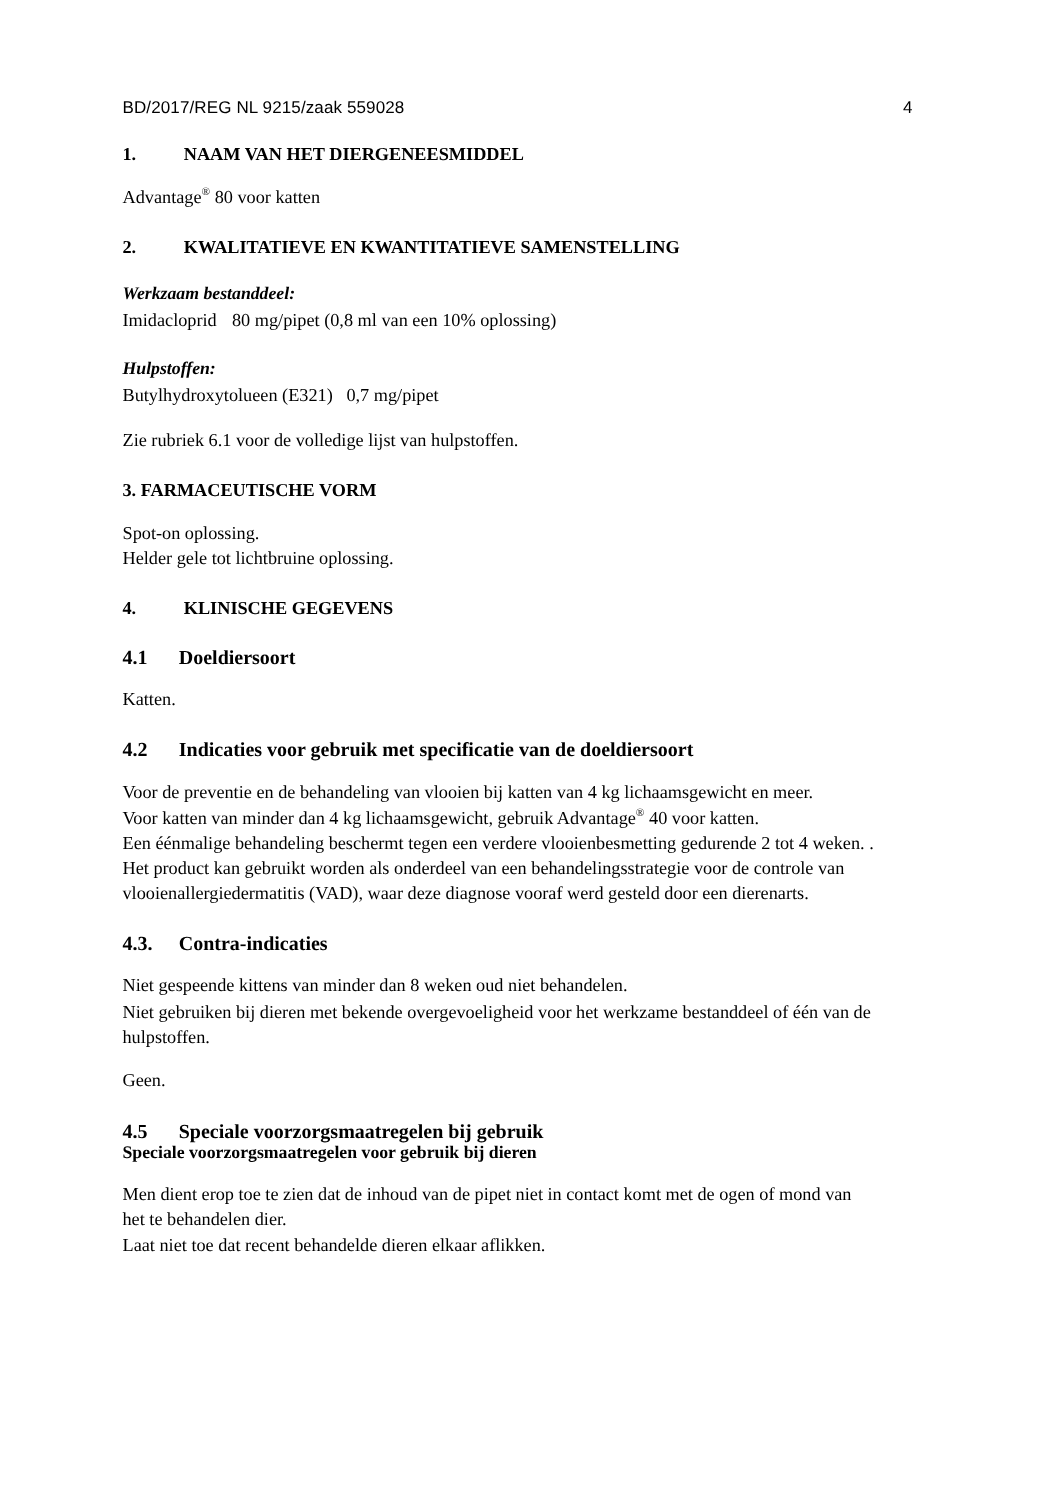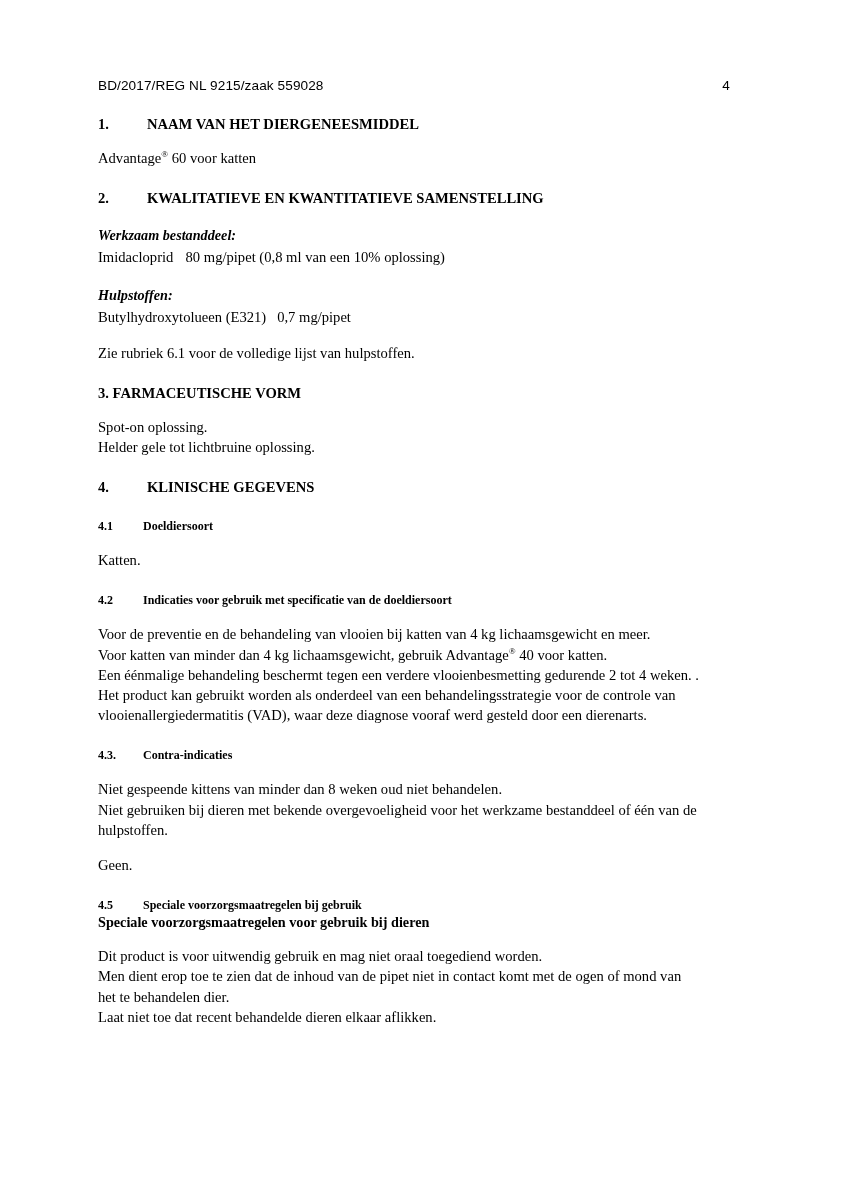--- a/index.html
+++ b/index.html
@@ -75,21 +75,21 @@
 
   
   .h-plain {
     font-weight: bold;
     font-size: 14.6px;
     line-height: 17px;
     margin-top: 22px;
   }
 
   .h-sub {
-    font-size: 12px;
+    font-size: 16px;
     margin-top: 22px;
     font-family: Liberation Serif, serif;
   }
   .h-sub .num {
     flex: 0 0 auto;
     width: 45px;
   }
   .h-sub .txt {
     flex: 1 1 auto;
   }
@@ -126,21 +126,21 @@
     <div class="doc-header">
       <span>BD/2017/REG NL 9215/zaak 559028</span>
       <span class="page-no">4</span>
     </div>
 
     <div class="h-main">
       <span class="num">1.</span>
       <span class="txt">NAAM VAN HET DIERGENEESMIDDEL</span>
     </div>
     <div class="para">
-      <span>Advantage</span><span class="sup">®</span><span> 60 voor katten</span>
+      <span>Advantage</span><span class="sup">®</span><span> 80 voor katten</span>
     </div>
 
     <div class="h-main">
       <span class="num">2.</span>
       <span class="txt">KWALITATIEVE EN KWANTITATIEVE SAMENSTELLING</span>
     </div>
 
     <div class="h-label tight">Werkzaam bestanddeel:</div>
     <div class="para tight">
       <span class="line">Imidacloprid	80 mg/pipet (0,8 ml van een 10% oplossing)</span>
@@ -199,20 +199,19 @@
     <div class="para">
       <span class="line">Geen.</span>
     </div>
 
     <div class="h-sub">
       <span class="num">4.5</span>
       <span class="txt">Speciale voorzorgsmaatregelen bij gebruik</span>
     </div>
     <div class="h-label">Speciale voorzorgsmaatregelen voor gebruik bij dieren</div>
     <div class="para">
-      <span class="line">Dit product is voor uitwendig gebruik en mag niet oraal toegediend worden.</span>
       <span class="line">Men dient erop toe te zien dat de inhoud van de pipet niet in contact komt met de ogen of mond van</span>
       <span class="line">het te behandelen dier.</span>
       <span class="line">Laat niet toe dat recent behandelde dieren elkaar aflikken.</span>
     </div>
 
   </div>
 </div>
 
 </body></html>

